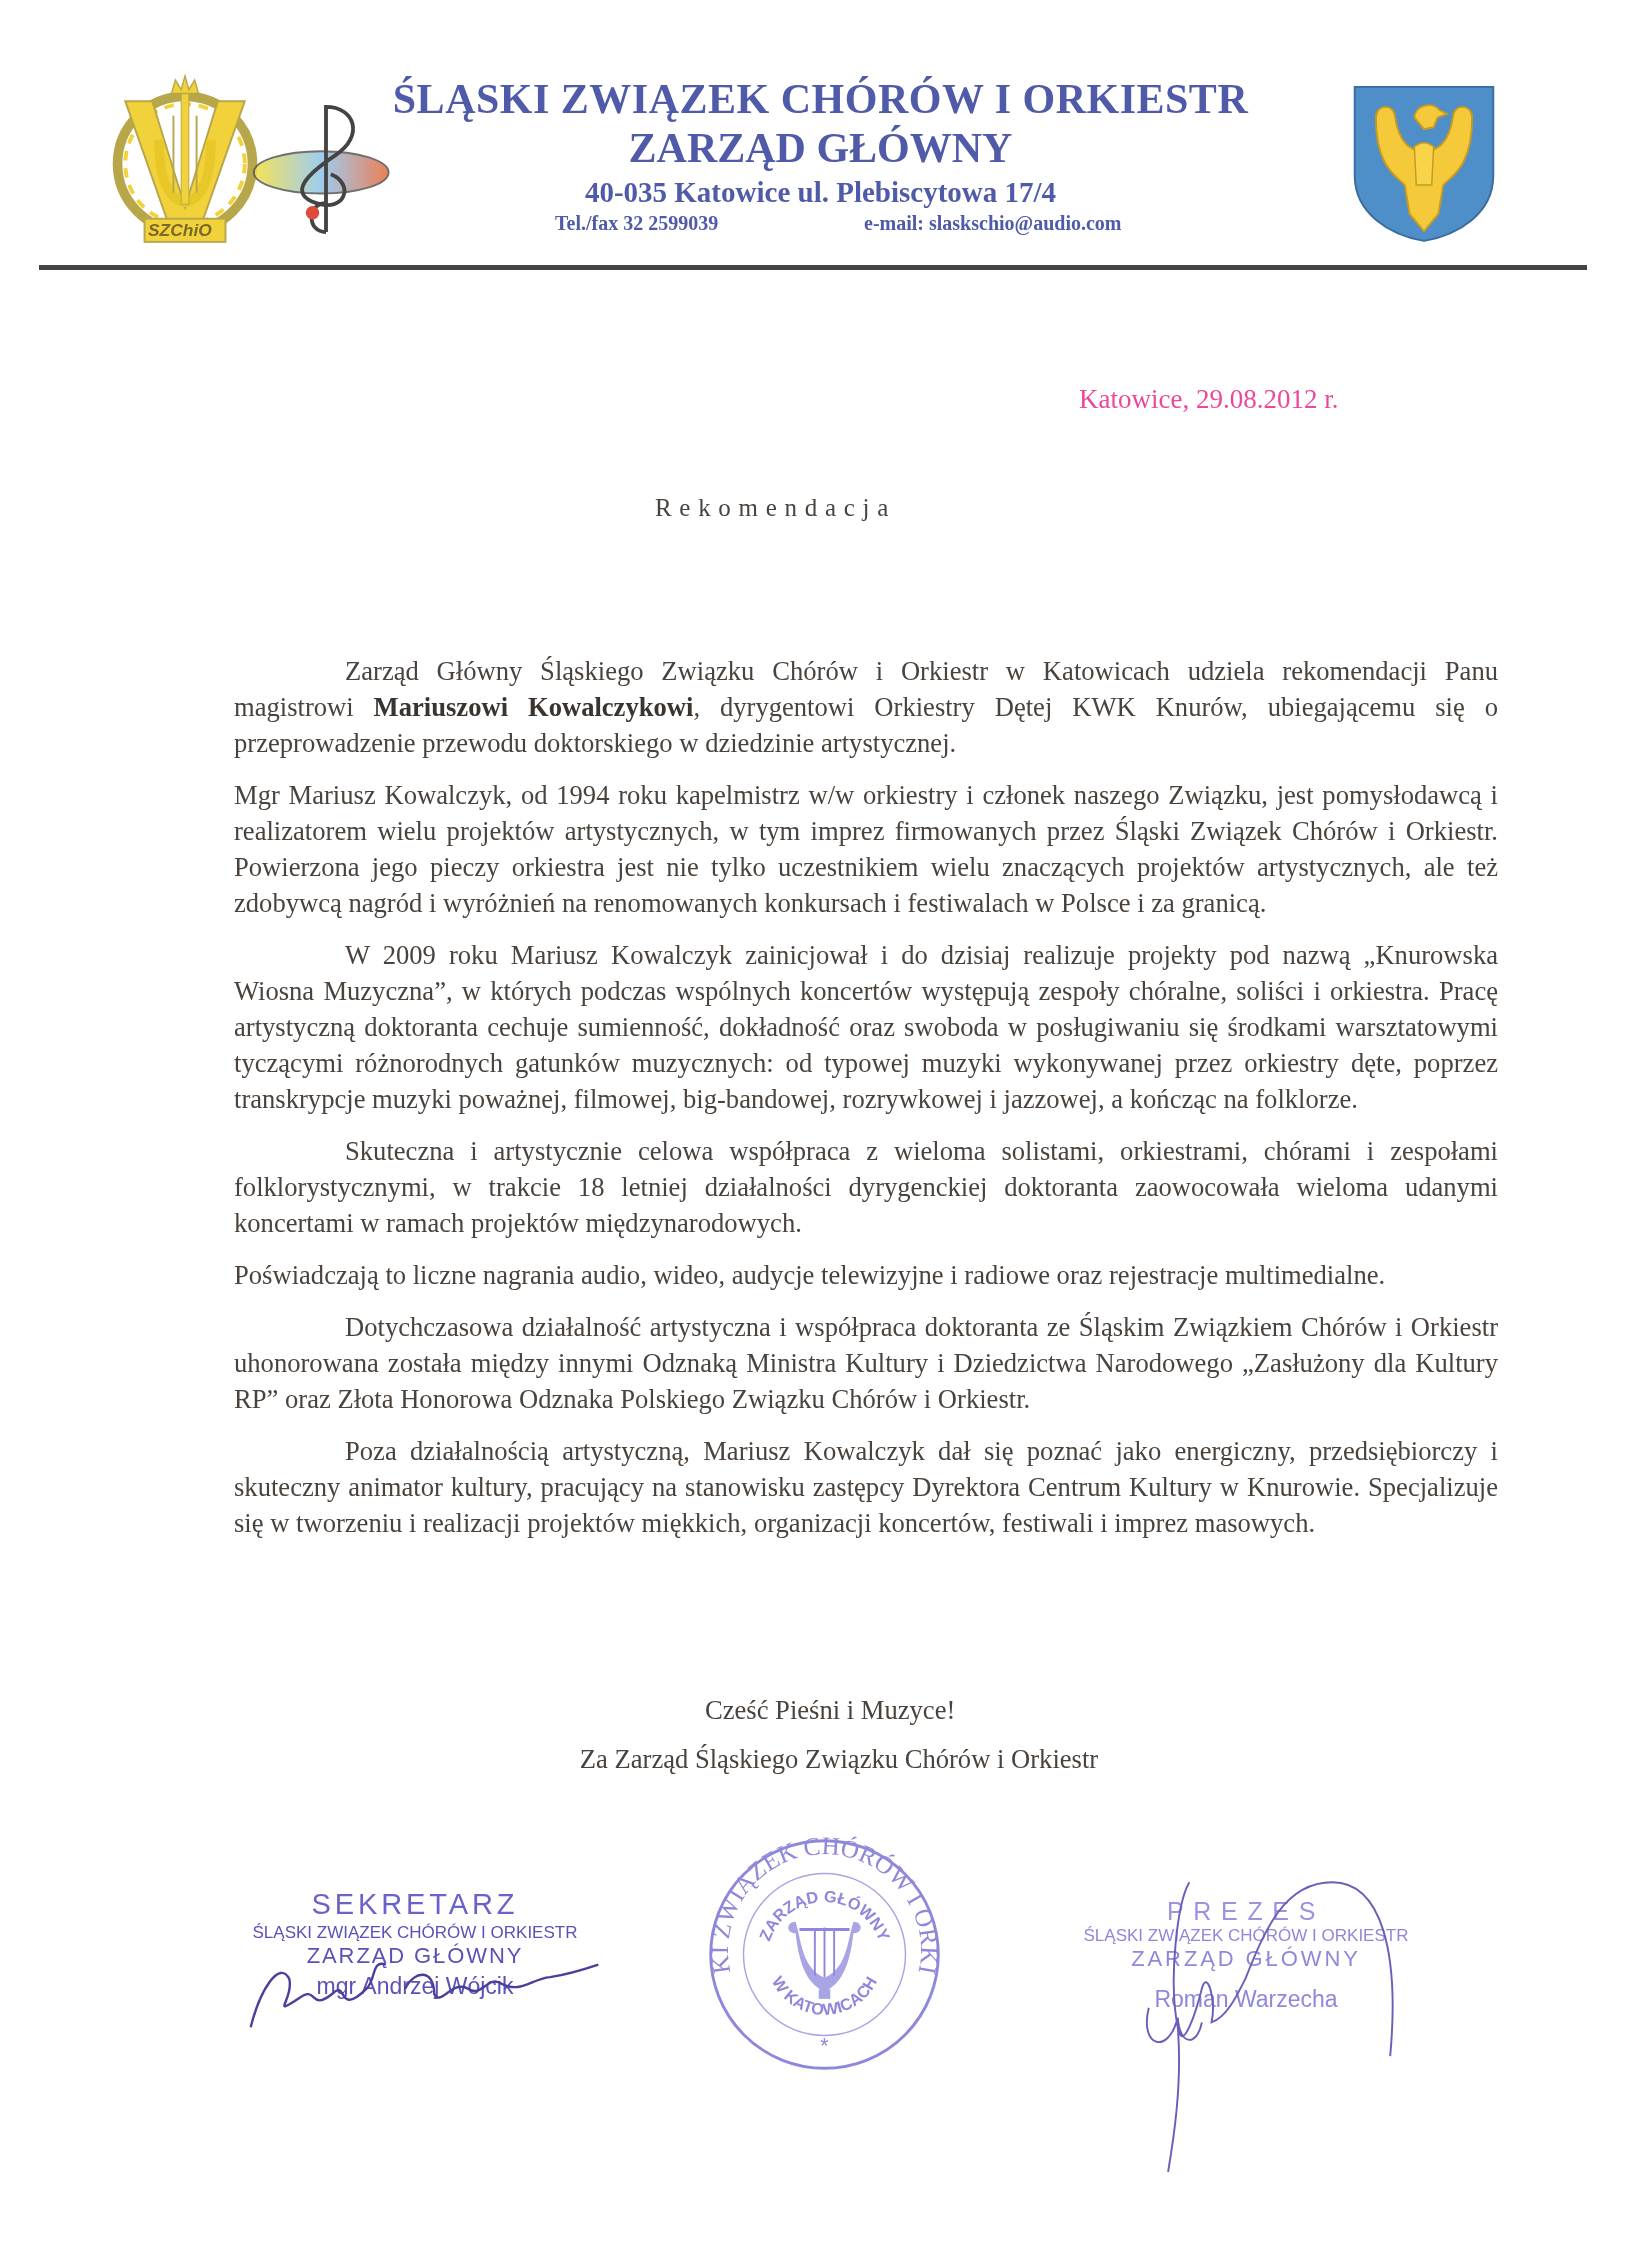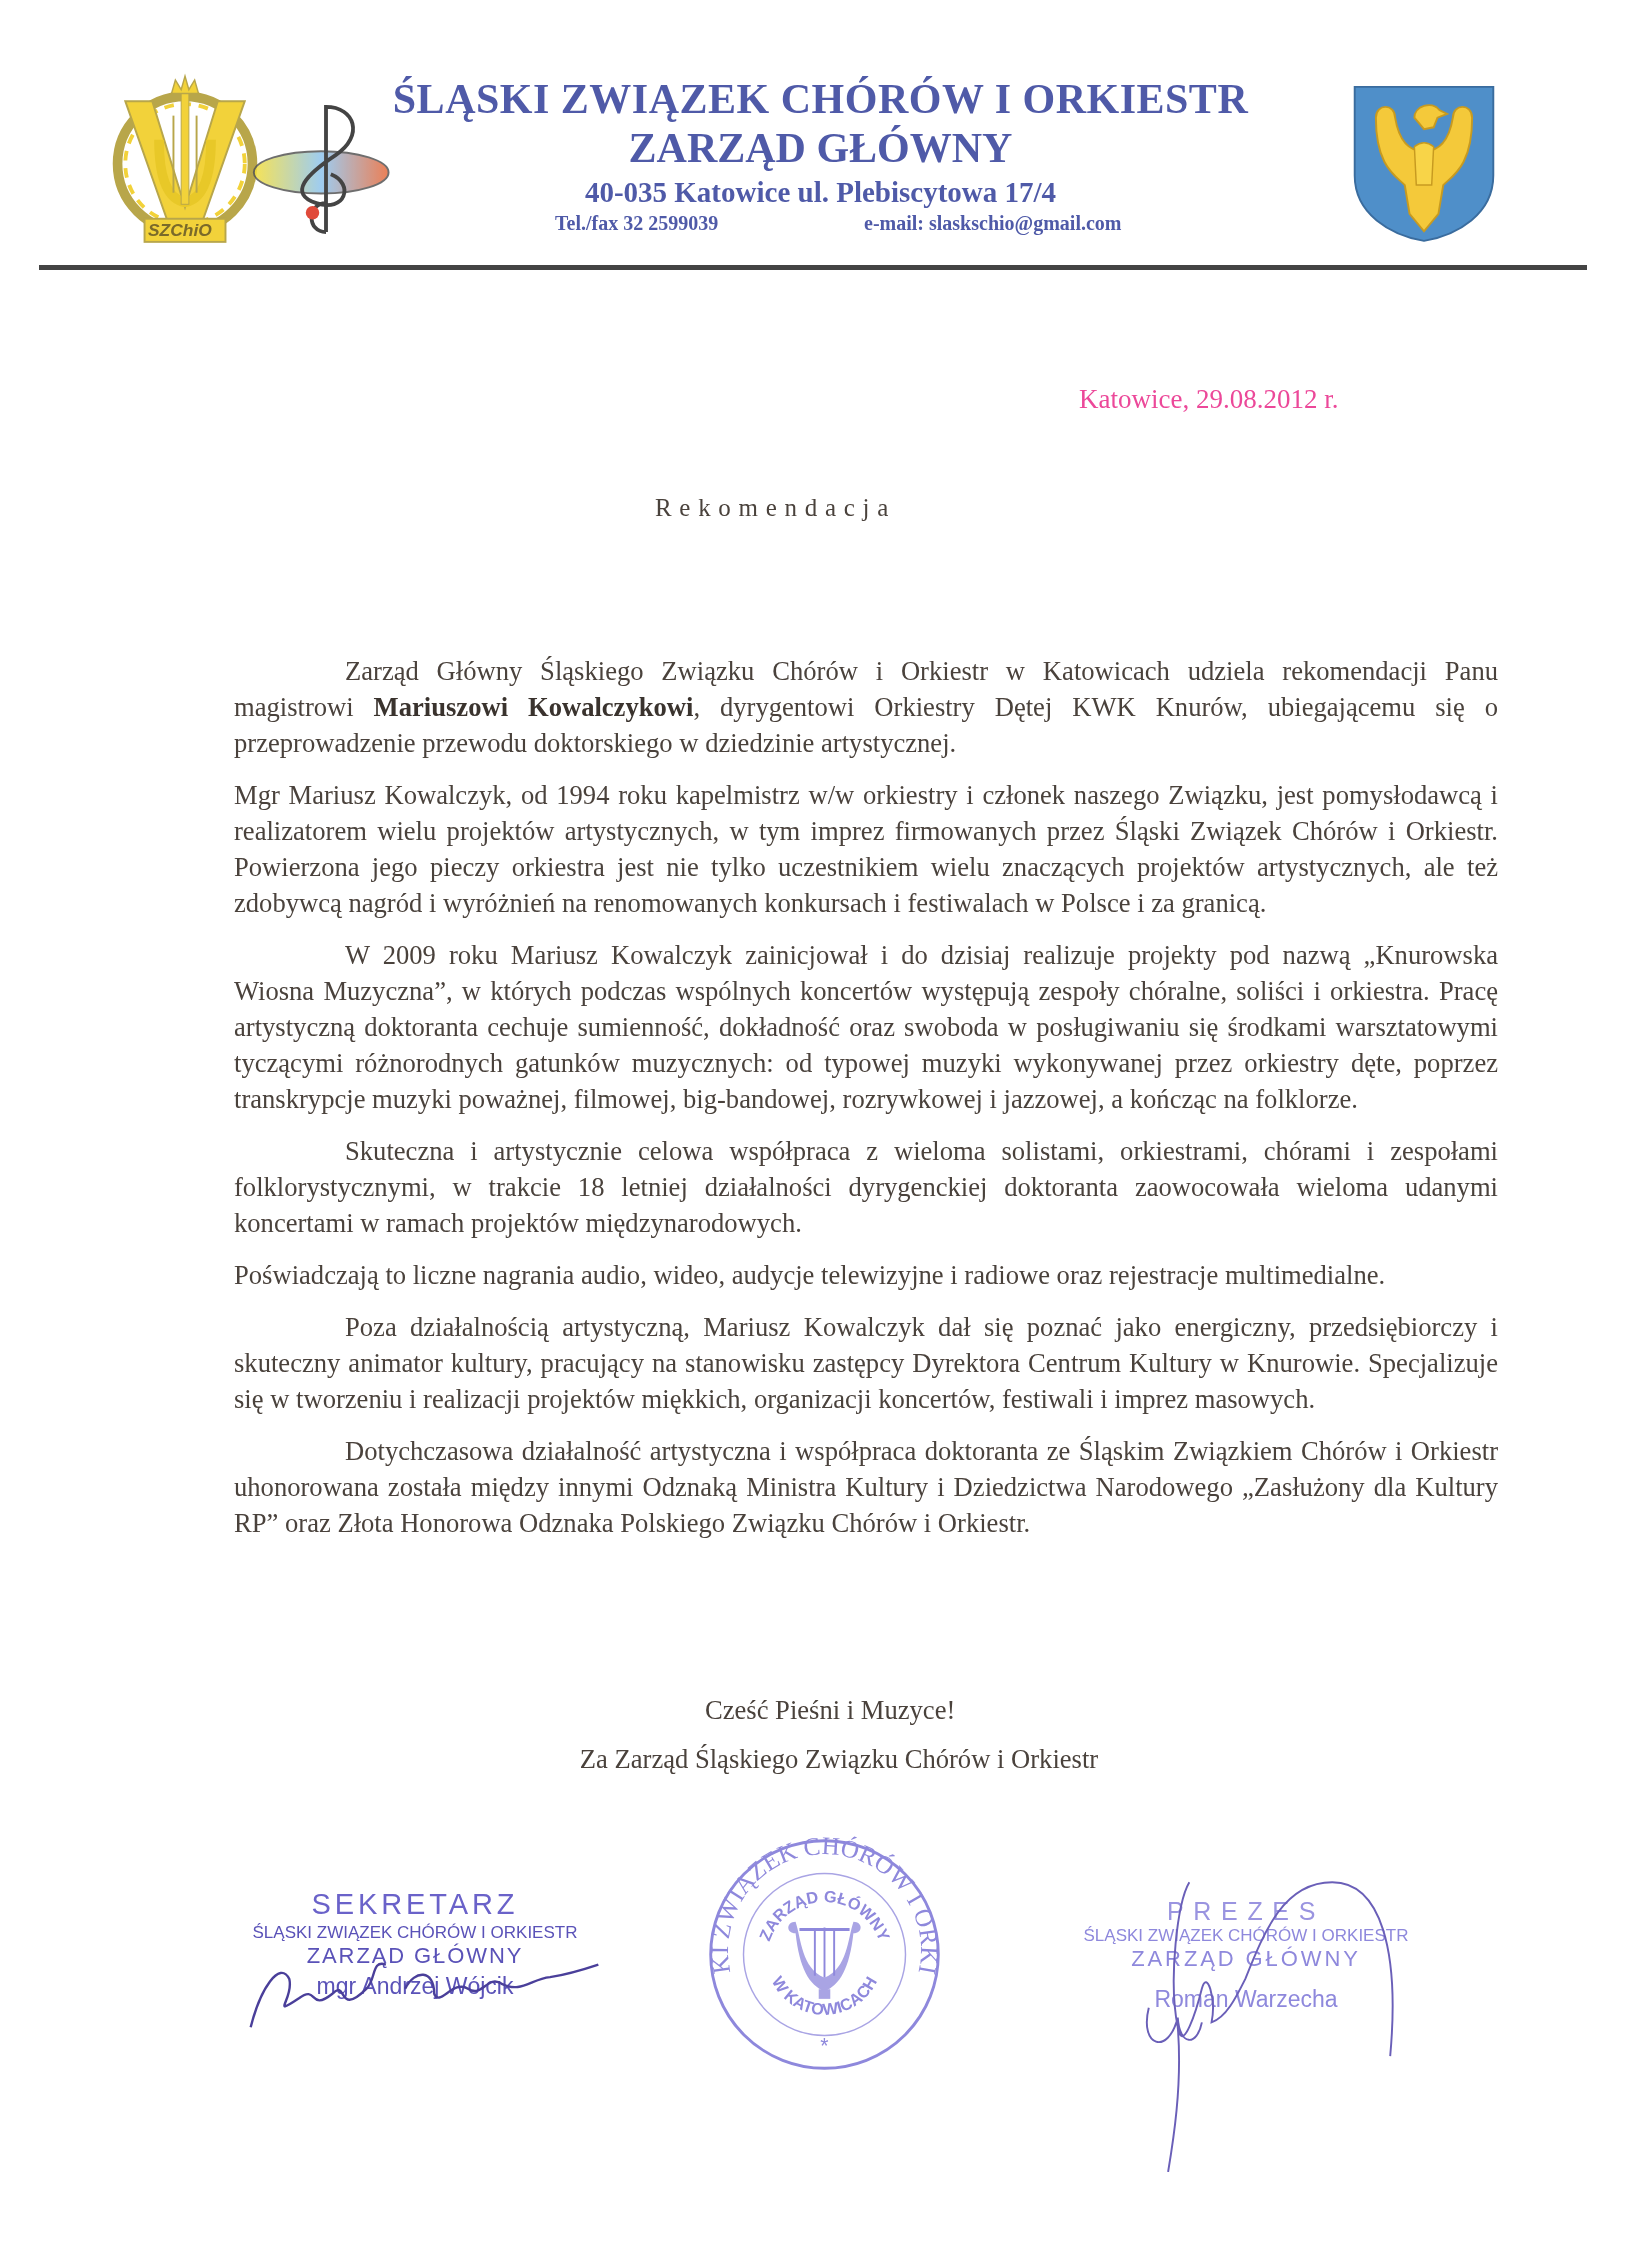--- a/index.html
+++ b/index.html
@@ -85,21 +85,21 @@
     <path d="M80,140 C60,140 60,110 80,110 M80,140 L80,10 C110,10 120,40 90,60 C60,80 40,100 70,110 C100,120 110,90 85,80" fill="none" stroke="#444" stroke-width="4"></path>
     <circle cx="66" cy="120" r="7" fill="#e04a3a"></circle>
   </svg>
 </div>
 
 <div class="abs lh-title lh-line1">ŚLĄSKI ZWIĄZEK CHÓRÓW I ORKIESTR</div>
 <div class="abs lh-title lh-line2">ZARZĄD GŁÓWNY</div>
 <div class="abs lh-title lh-line3">40-035 Katowice ul. Plebiscytowa 17/4</div>
 <div class="abs lh-contact">
   <span class="lh-tel">Tel./fax 32 2599039</span>
-  <span class="lh-mail">e-mail: slaskschio@gmail.com</span>
+  <span class="lh-mail">e-mail: slaskschio@audio.com</span>
 </div>
 
 <div class="abs logo-arms">
   <svg width="154" height="164" viewBox="0 0 160 170">
     <path d="M8,8 L152,8 L152,100 C152,140 115,162 80,168 C45,162 8,140 8,100 Z" fill="#4f8fc9" stroke="#3a6c9e" stroke-width="2"></path>
     <path d="M30,40 C30,25 50,25 50,40 C55,70 70,75 80,75 C90,75 105,70 110,40 C110,25 130,25 130,40 C130,90 110,100 100,110 L95,140 L80,158 L65,140 L60,110 C50,100 30,90 30,40 Z" fill="#f4c93a" stroke="#c79a20" stroke-width="2"></path>
     <path d="M70,40 C70,28 88,22 96,32 L104,36 L94,40 L90,50 L80,52 Z" fill="#f4c93a" stroke="#c79a20" stroke-width="2"></path>
     <path d="M70,70 Q80,62 90,70 L88,110 L72,110 Z" fill="#f8d448" stroke="#c79a20" stroke-width="1.5"></path>
   </svg>
 </div>
@@ -108,22 +108,22 @@
 
 <div class="abs date">Katowice, 29.08.2012 r.</div>
 <div class="abs title">Rekomendacja</div>
 
 <div class="abs body-text">
   <p class="indent"><span>Zarząd Główny Śląskiego Związku  Chórów  i Orkiestr w Katowicach udziela  rekomendacji Panu  magistrowi  </span><b>Mariuszowi  Kowalczykowi</b><span>,  dyrygentowi  Orkiestry  Dętej  KWK  Knurów, ubiegającemu się o przeprowadzenie przewodu doktorskiego w dziedzinie artystycznej.</span></p>
   <p>Mgr Mariusz Kowalczyk, od 1994  roku  kapelmistrz w/w orkiestry i członek naszego Związku, jest pomysłodawcą  i   realizatorem  wielu  projektów artystycznych,  w  tym imprez firmowanych przez Śląski  Związek  Chórów  i  Orkiestr.  Powierzona  jego  pieczy orkiestra jest nie tylko uczestnikiem wielu znaczących projektów artystycznych, ale też zdobywcą nagród i wyróżnień na renomowanych konkursach i festiwalach w Polsce i za granicą.</p>
   <p class="indent">W  2009  roku  Mariusz  Kowalczyk  zainicjował  i  do  dzisiaj  realizuje projekty pod nazwą „Knurowska  Wiosna  Muzyczna”,  w  których  podczas  wspólnych  koncertów  występują  zespoły chóralne,  soliści  i  orkiestra.  Pracę  artystyczną  doktoranta  cechuje  sumienność,  dokładność oraz swoboda  w  posługiwaniu  się  środkami  warsztatowymi  tyczącymi  różnorodnych   gatunków muzycznych:  od  typowej  muzyki  wykonywanej  przez  orkiestry  dęte,  poprzez   transkrypcje muzyki  poważnej,  filmowej,   big-bandowej,  rozrywkowej  i  jazzowej,  a  kończąc na folklorze.</p>
   <p class="indent">Skuteczna  i  artystycznie   celowa   współpraca  z   wieloma solistami, orkiestrami, chórami i  zespołami   folklorystycznymi,  w trakcie  18  letniej  działalności  dyrygenckiej  doktoranta zaowocowała   wieloma   udanymi   koncertami  w ramach projektów międzynarodowych.</p>
   <p>Poświadczają  to  liczne  nagrania  audio,  wideo,  audycje  telewizyjne  i radiowe oraz rejestracje multimedialne.</p>
+  <p class="indent">Dotychczasowa   działalność   artystyczna  i  współpraca  doktoranta  ze Śląskim Związkiem Chórów  i  Orkiestr  uhonorowana  została  między innymi Odznaką Ministra Kultury i Dziedzictwa Narodowego   „Zasłużony  dla  Kultury  RP”  oraz  Złota  Honorowa   Odznaka  Polskiego  Związku Chórów i Orkiestr.</p>
   <p class="indent">Poza  działalnością  artystyczną,  Mariusz  Kowalczyk  dał  się  poznać  jako energiczny, przedsiębiorczy  i  skuteczny   animator   kultury,   pracujący   na   stanowisku  zastępcy  Dyrektora Centrum   Kultury  w  Knurowie.   Specjalizuje   się  w  tworzeniu  i  realizacji projektów miękkich, organizacji koncertów, festiwali i imprez masowych.</p>
-  <p class="indent">Dotychczasowa   działalność   artystyczna  i  współpraca  doktoranta  ze Śląskim Związkiem Chórów  i  Orkiestr  uhonorowana  została  między innymi Odznaką Ministra Kultury i Dziedzictwa Narodowego   „Zasłużony  dla  Kultury  RP”  oraz  Złota  Honorowa   Odznaka  Polskiego  Związku Chórów i Orkiestr.</p>
 </div>
 
 <div class="abs closing1">Cześć Pieśni i Muzyce!</div>
 <div class="abs closing2">Za Zarząd Śląskiego Związku Chórów i Orkiestr</div>
 
 <div class="abs stamp st-sek">
   <div class="role">SEKRETARZ</div>
   <div class="org">ŚLĄSKI ZWIĄZEK CHÓRÓW I ORKIESTR</div>
   <div class="zg">ZARZĄD GŁÓWNY</div>
   <div class="name">mgr Andrzej Wójcik</div>

